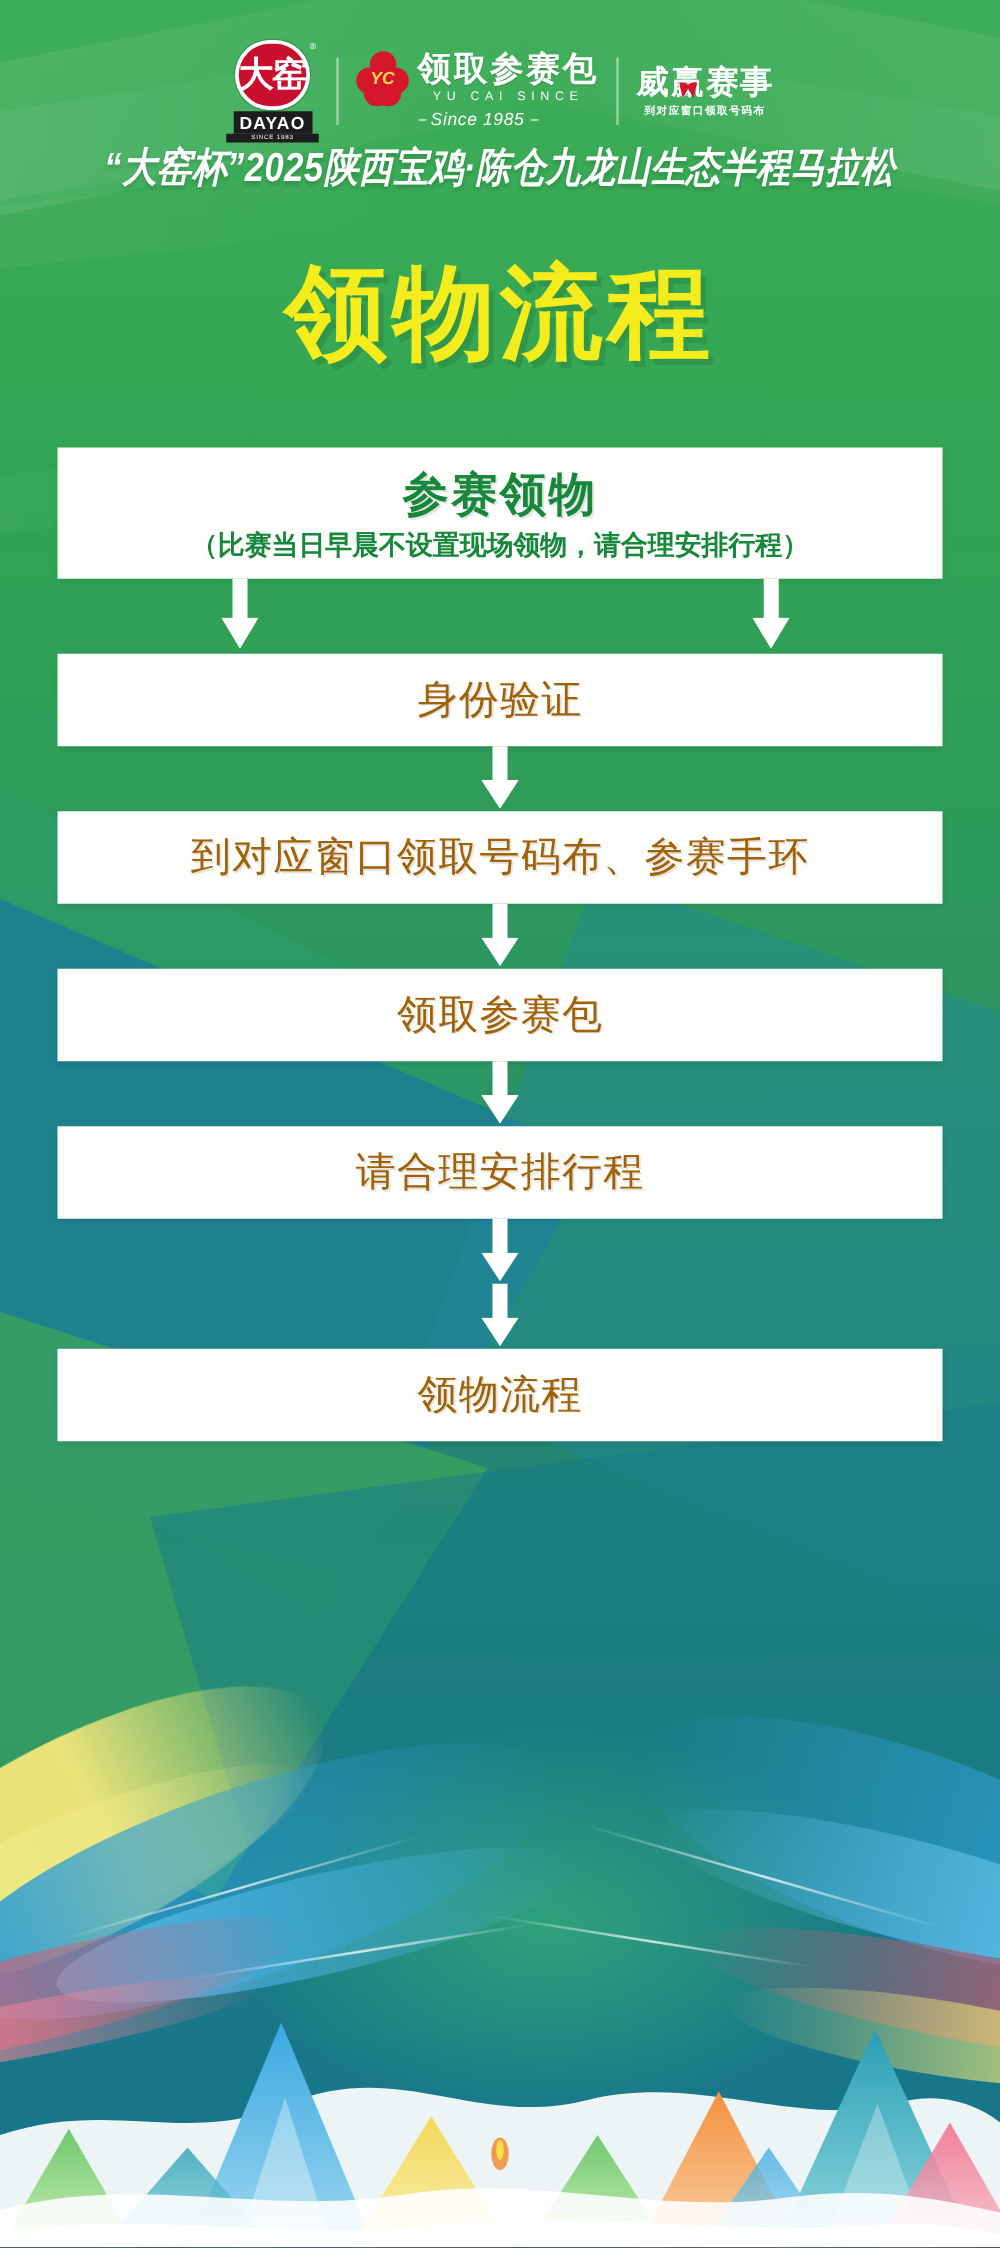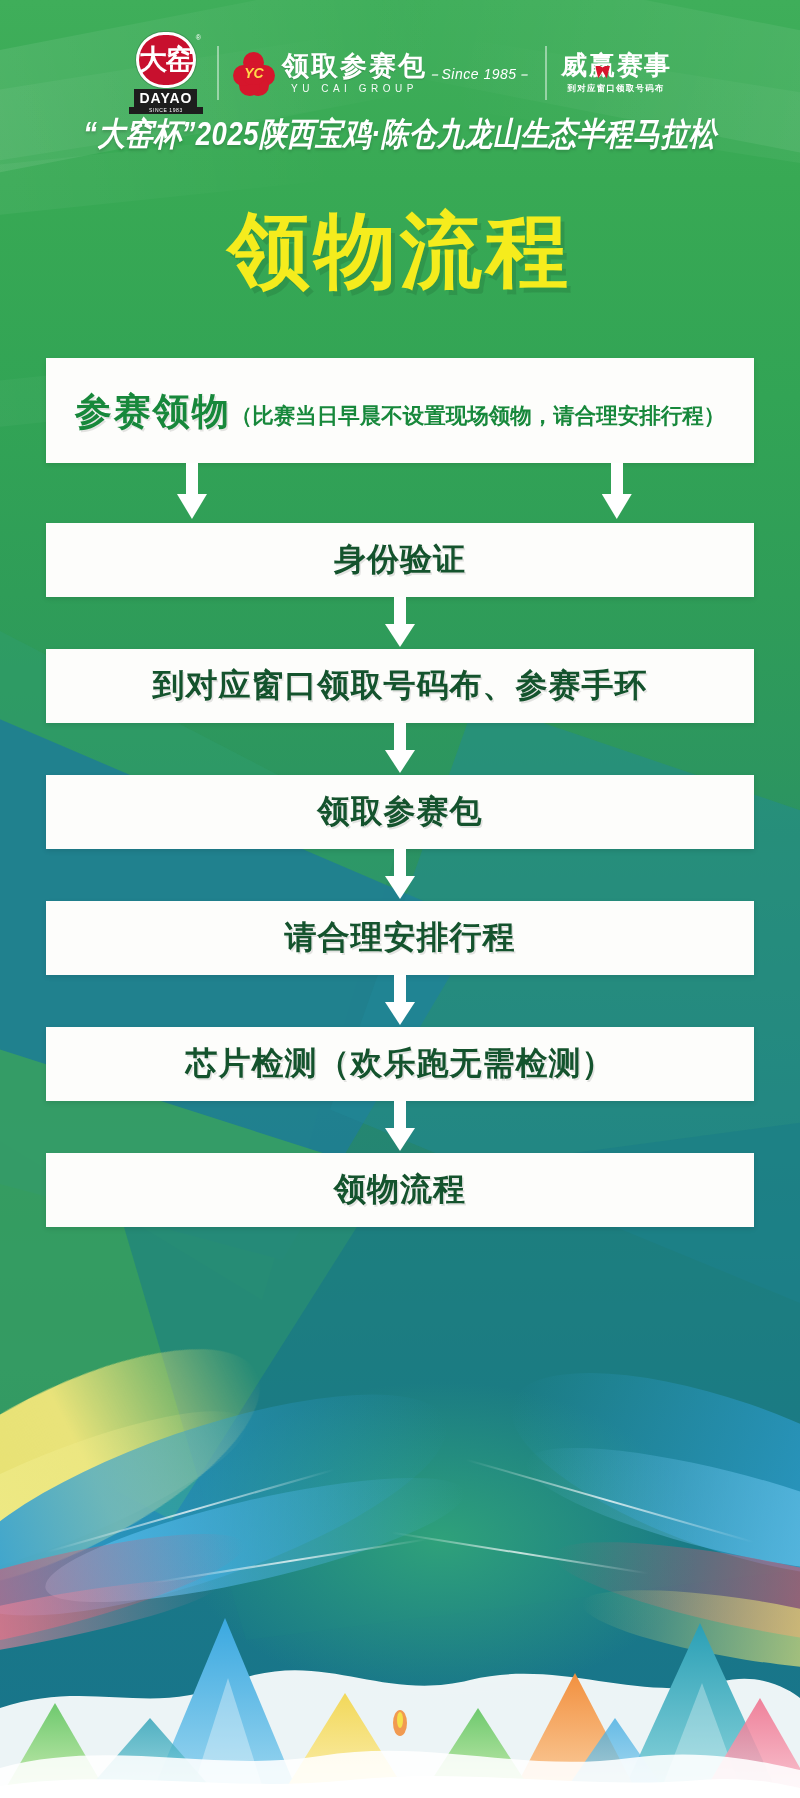--- a/index.html
+++ b/index.html
@@ -112,21 +112,21 @@
       color:#fff;font-size:28px;font-weight:bold;letter-spacing:-1px;line-height:1;
       box-shadow:0 0 0 1px rgba(0,0,0,.15);}
   .dayao-word{margin-top:1px;background:#1d1d1d;color:#fff;font-size:14px;font-weight:bold;
       letter-spacing:1px;padding:1px 5px;line-height:1.15;}
   .dayao-since{font-size:5px;color:#fff;letter-spacing:.6px;background:#1d1d1d;
       width:100%;text-align:center;padding-bottom:1px;}
   .dayao-r{position:absolute;right:2px;top:2px;font-size:7px;color:#fff;}
 
   .vdiv{width:2px;height:54px;background:rgba(255,255,255,.45);}
 
-  .logo-yucai{display:flex;flex-direction:row;align-items:center;}
+  .logo-yucai{display:flex;flex-direction:column;align-items:center;}
   .yucai-row{display:flex;align-items:center;gap:7px;}
   .yc-flower{position:relative;width:42px;height:42px;}
   .yc-flower .pet{position:absolute;width:21px;height:21px;background:#d6162c;border-radius:50%;}
   .yc-flower .p1{left:10.5px;top:0;}
   .yc-flower .p2{left:21px;top:13px;}
   .yc-flower .p3{left:15px;top:23px;}
   .yc-flower .p4{left:6px;top:23px;}
   .yc-flower .p5{left:0;top:13px;}
   .yc-core{position:absolute;left:8px;top:9px;width:26px;height:24px;background:#d6162c;
       border-radius:50%;display:flex;align-items:center;justify-content:center;
@@ -151,26 +151,26 @@
       text-shadow:0 2px 3px rgba(0,0,0,.18);font-style:italic;
       transform:scaleY(1.18);transform-origin:center;}
 
   .bigtitle{position:relative;text-align:center;color:#f5ec1d;font-weight:bold;
       font-size:82px;letter-spacing:4px;margin-top:58px;line-height:1;
       text-shadow:4px 5px 0 rgba(0,0,0,.10);}
 
   
   .flow{position:relative;margin:66px 46px 0 46px;}
   .step{background:#fdfdfb;box-shadow:0 2px 5px rgba(0,0,0,.10);
-      display:flex;flex-direction:row;align-items:center;justify-content:center;}
+      display:flex;flex-direction:column;align-items:center;justify-content:center;}
   .step-title{color:#17883b;font-weight:bold;font-size:37px;letter-spacing:2px;
       text-shadow:1.5px 1.5px 0 rgba(0,0,0,.10);line-height:1.1;}
   .step-note{color:#17883b;font-weight:bold;font-size:21.5px;letter-spacing:0px;
       margin-top:8px;line-height:1.1;}
-  .step-line{color:#14532d;font-weight:bold;font-size:32px;letter-spacing:1px;
+  .step-line{color:#a16207;font-weight:normal;font-size:32px;letter-spacing:1px;
       text-shadow:1.5px 1.5px 0 rgba(0,0,0,.10);line-height:1.1;white-space:nowrap;}
   .box-first{height:105px;padding:14px 8px 10px;}
   .box-std{height:74px;}
 
   .arrows{position:relative;height:58px;}
   .arrow{position:absolute;top:0;width:30px;height:56px;}
   .arrow .shaft{position:absolute;left:9px;top:0;width:12px;height:34px;background:#fff;}
   .arrow .head{position:absolute;left:0;top:31px;width:30px;height:25px;background:#fff;
       clip-path:polygon(0 0,100% 0,50% 100%);}
   .arrow-center{left:50%;margin-left:-15px;}
@@ -287,21 +287,21 @@
         <div class="yc-flower">
           <span class="pet p1"></span>
             <span class="pet p2"></span>
             <span class="pet p3"></span>
           <span class="pet p4"></span>
             <span class="pet p5"></span>
           <span class="yc-core">YC</span>
         </div>
         <div>
           <div class="yucai-cn">领取参赛包</div>
-          <div class="yucai-en">YU CAI GROUP</div>
+          <div class="yucai-en">YU CAI SINCE</div>
         </div>
       </div>
       <div class="yucai-since">－Since 1985－</div>
     </div>
 
     <div class="vdiv"></div>
 
     <div class="logo-weiying">
       <div class="wy-row">
         <span class="wy-cn">威</span>
@@ -371,23 +371,20 @@
       <div class="step-line">请合理安排行程</div>
     </div>
 
     <div class="arrows arrows-short">
       <div class="arrow arrow-center">
         <span class="shaft"></span>
           <span class="head"></span>
       </div>
     </div>
 
-    <div class="step box-std">
-      <div class="step-line">芯片检测（欢乐跑无需检测）</div>
-    </div>
 
     <div class="arrows arrows-short">
       <div class="arrow arrow-center">
         <span class="shaft"></span>
           <span class="head"></span>
       </div>
     </div>
 
     <div class="step box-std">
       <div class="step-line">领物流程</div>

